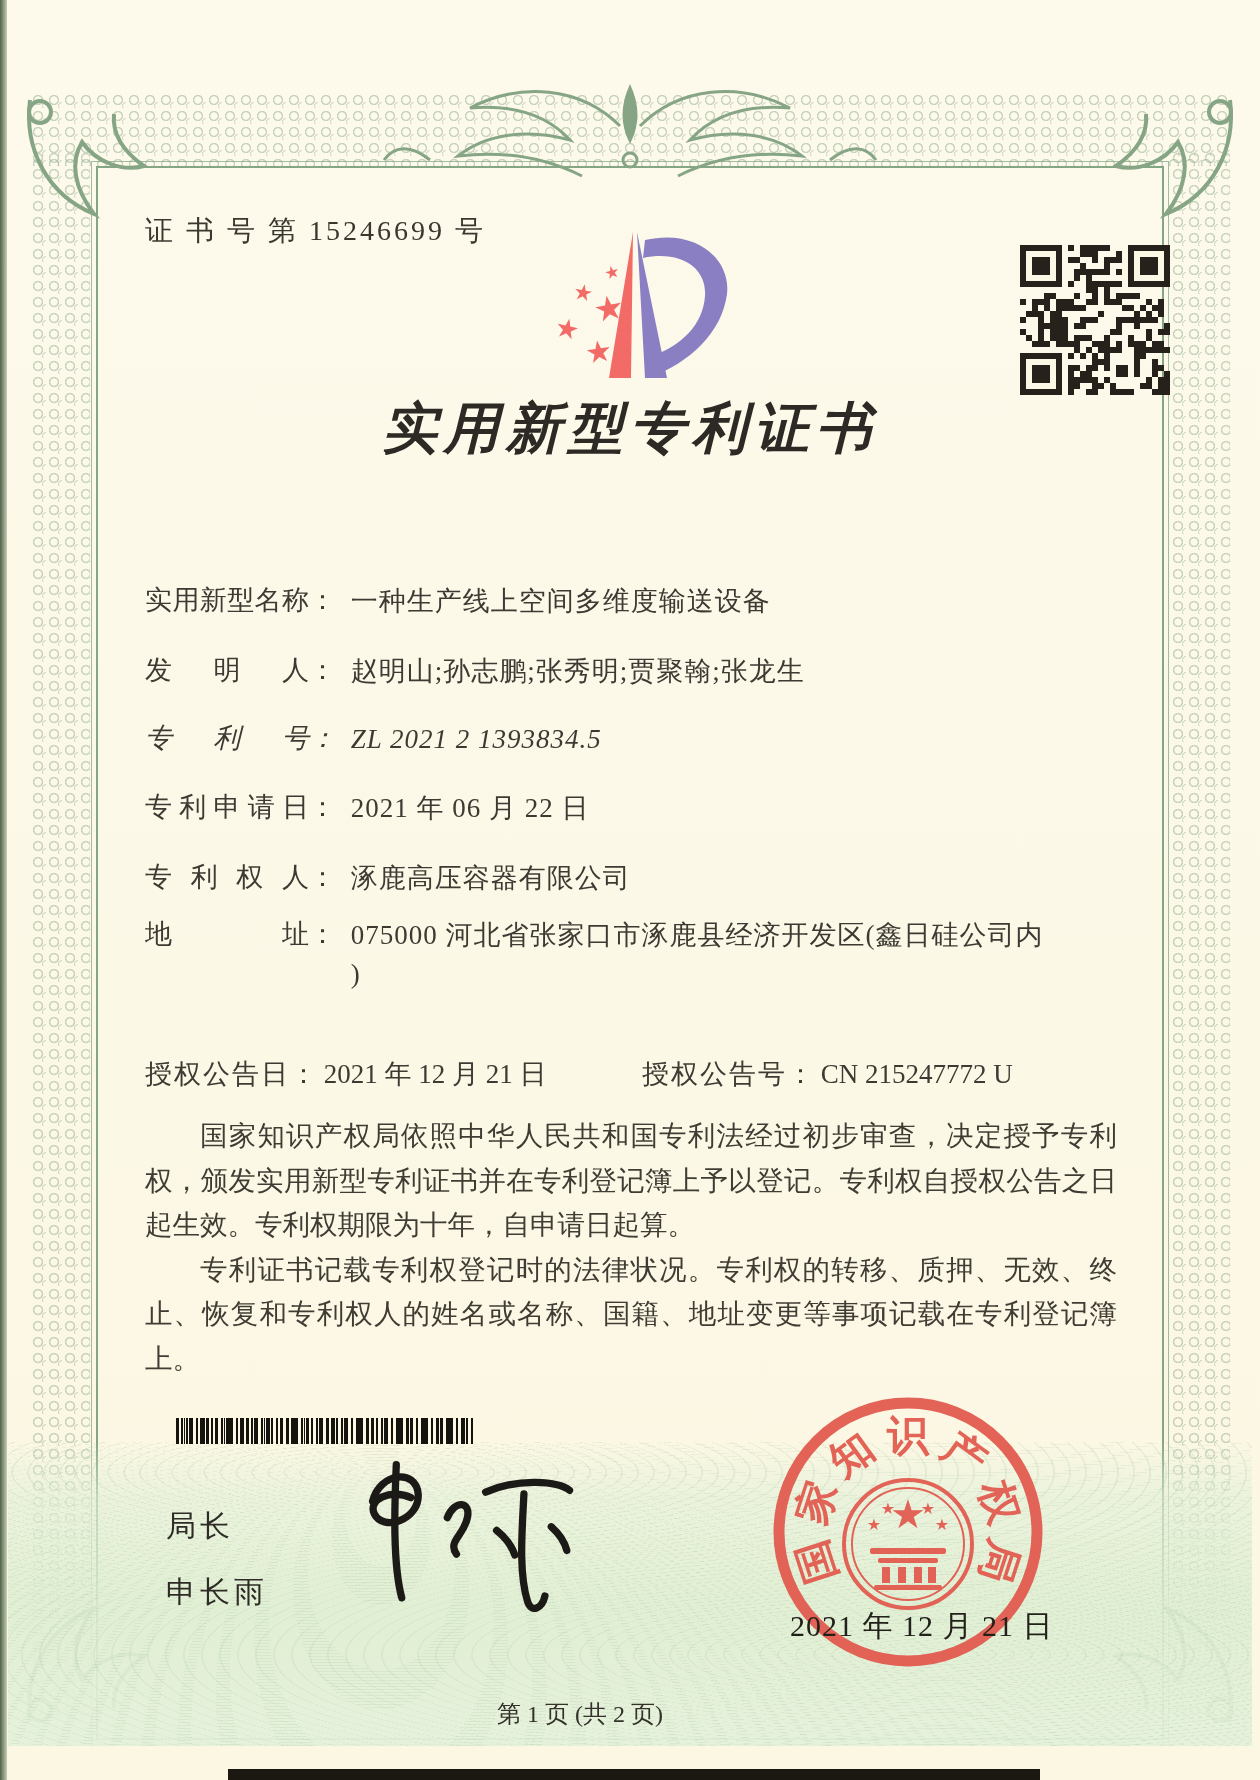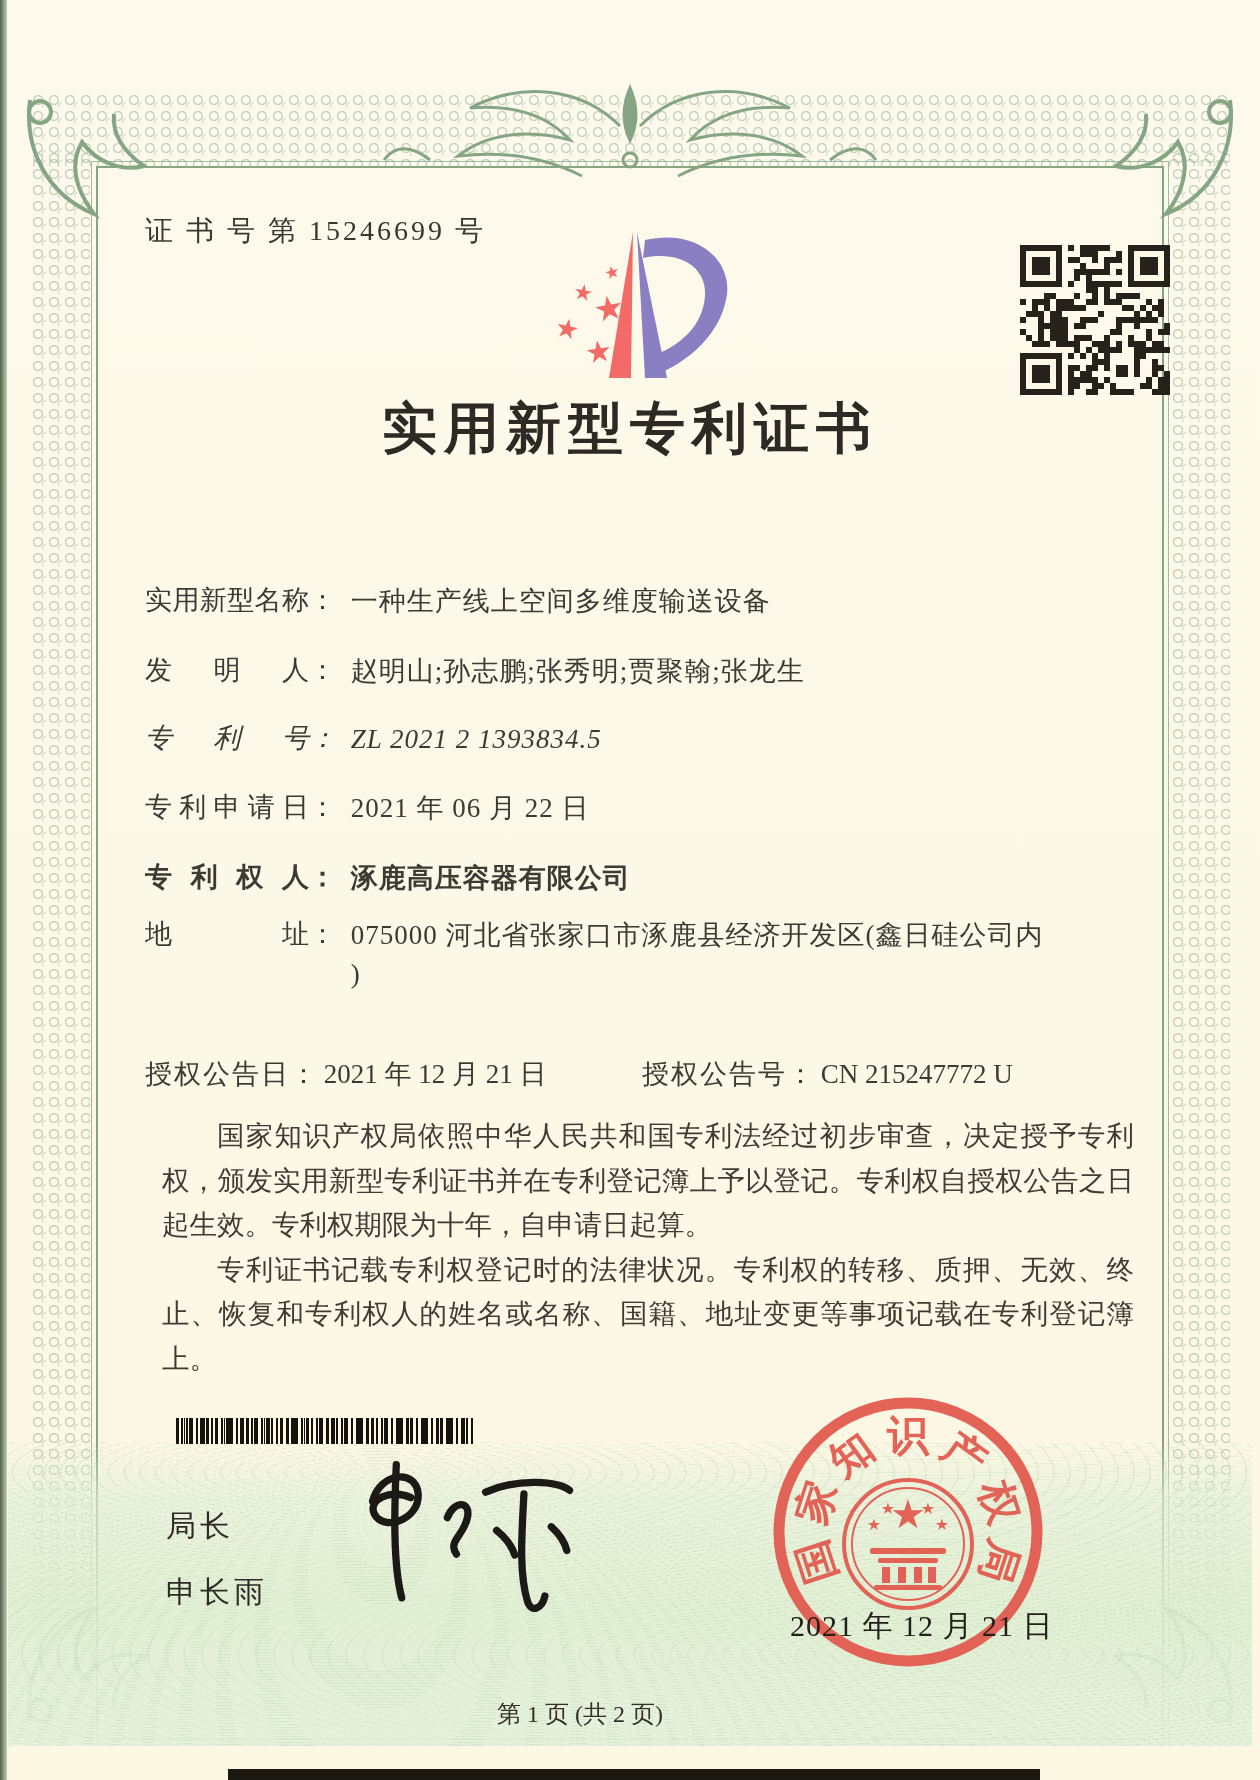--- a/index.html
+++ b/index.html
@@ -35,34 +35,34 @@
   .fl-bl{left:16px;bottom:44px;}
   .fl-br{right:16px;bottom:44px;transform:scaleX(-1);}
   .fl-tl{left:16px;top:86px;transform:scaleY(-1);}
   .fl-tr{right:16px;top:86px;transform:scale(-1,-1);}
   .top-ornament{position:absolute;left:50%;top:64px;transform:translateX(-50%);width:520px;height:120px;}
   
   .cert-no{position:absolute;left:145px;top:212px;font-size:28px;letter-spacing:3px;color:#3a372f;}
   .logo{position:absolute;left:545px;top:228px;width:200px;height:156px;}
   .qr{position:absolute;left:1020px;top:245px;width:150px;height:150px;}
   .title{position:absolute;left:0;right:0;top:392px;text-align:center;
-    font-size:55px;font-weight:bold;letter-spacing:7px;color:#2d2a25;}
+    font-size:55px;font-weight:bold;letter-spacing:7px;color:#2d2a25;font-style:italic;}
   
   .fields{position:absolute;left:145px;top:0;width:980px;font-size:27px;}
   .frow{position:absolute;left:0;white-space:nowrap;}
   .flabel{display:inline-block;width:164px;text-align:justify;text-align-last:justify;vertical-align:top;}
   .fcolon{display:inline-block;vertical-align:top;}
   .fvalue{display:inline-block;vertical-align:top;margin-left:8px;letter-spacing:1px;
     white-space:pre-line;max-width:780px;line-height:1.45;}
-  .r0{top:582px;} .r1{top:652px;} .r2{top:720px;font-style:italic;} .r3{top:789px;} .r4{top:859px;font-weight:bold;} .r5{top:916px;}
+  .r0{top:582px;} .r1{top:652px;} .r2{top:720px;font-style:italic;} .r3{top:789px;} .r4{top:859px;} .r5{top:916px;}
   .grant-row{position:absolute;left:145px;top:1056px;width:980px;font-size:27px;white-space:nowrap;}
   .grant-b{position:absolute;left:497px;top:0;}
   .glabel{letter-spacing:2px;}
   
-  .paras{position:absolute;left:162px;top:1114px;width:972px;font-size:27.5px;line-height:1.62;
+  .paras{position:absolute;left:145px;top:1114px;width:972px;font-size:27.5px;line-height:1.62;
     text-align:justify;color:#403c34;}
   .paras p{margin:0;text-indent:2em;}
   
   .barcode{position:absolute;left:176px;top:1418px;width:298px;height:26px;
     background:
       repeating-linear-gradient(90deg,#15130e 0 2px,rgba(0,0,0,0) 2px 5px),
       repeating-linear-gradient(90deg,#15130e 0 1px,rgba(0,0,0,0) 1px 8px),
       repeating-linear-gradient(90deg,#15130e 0 3px,rgba(0,0,0,0) 3px 13px);}
   
   .sig-title{position:absolute;left:166px;top:1506px;font-size:30px;letter-spacing:4px;color:#2e2b26;}

